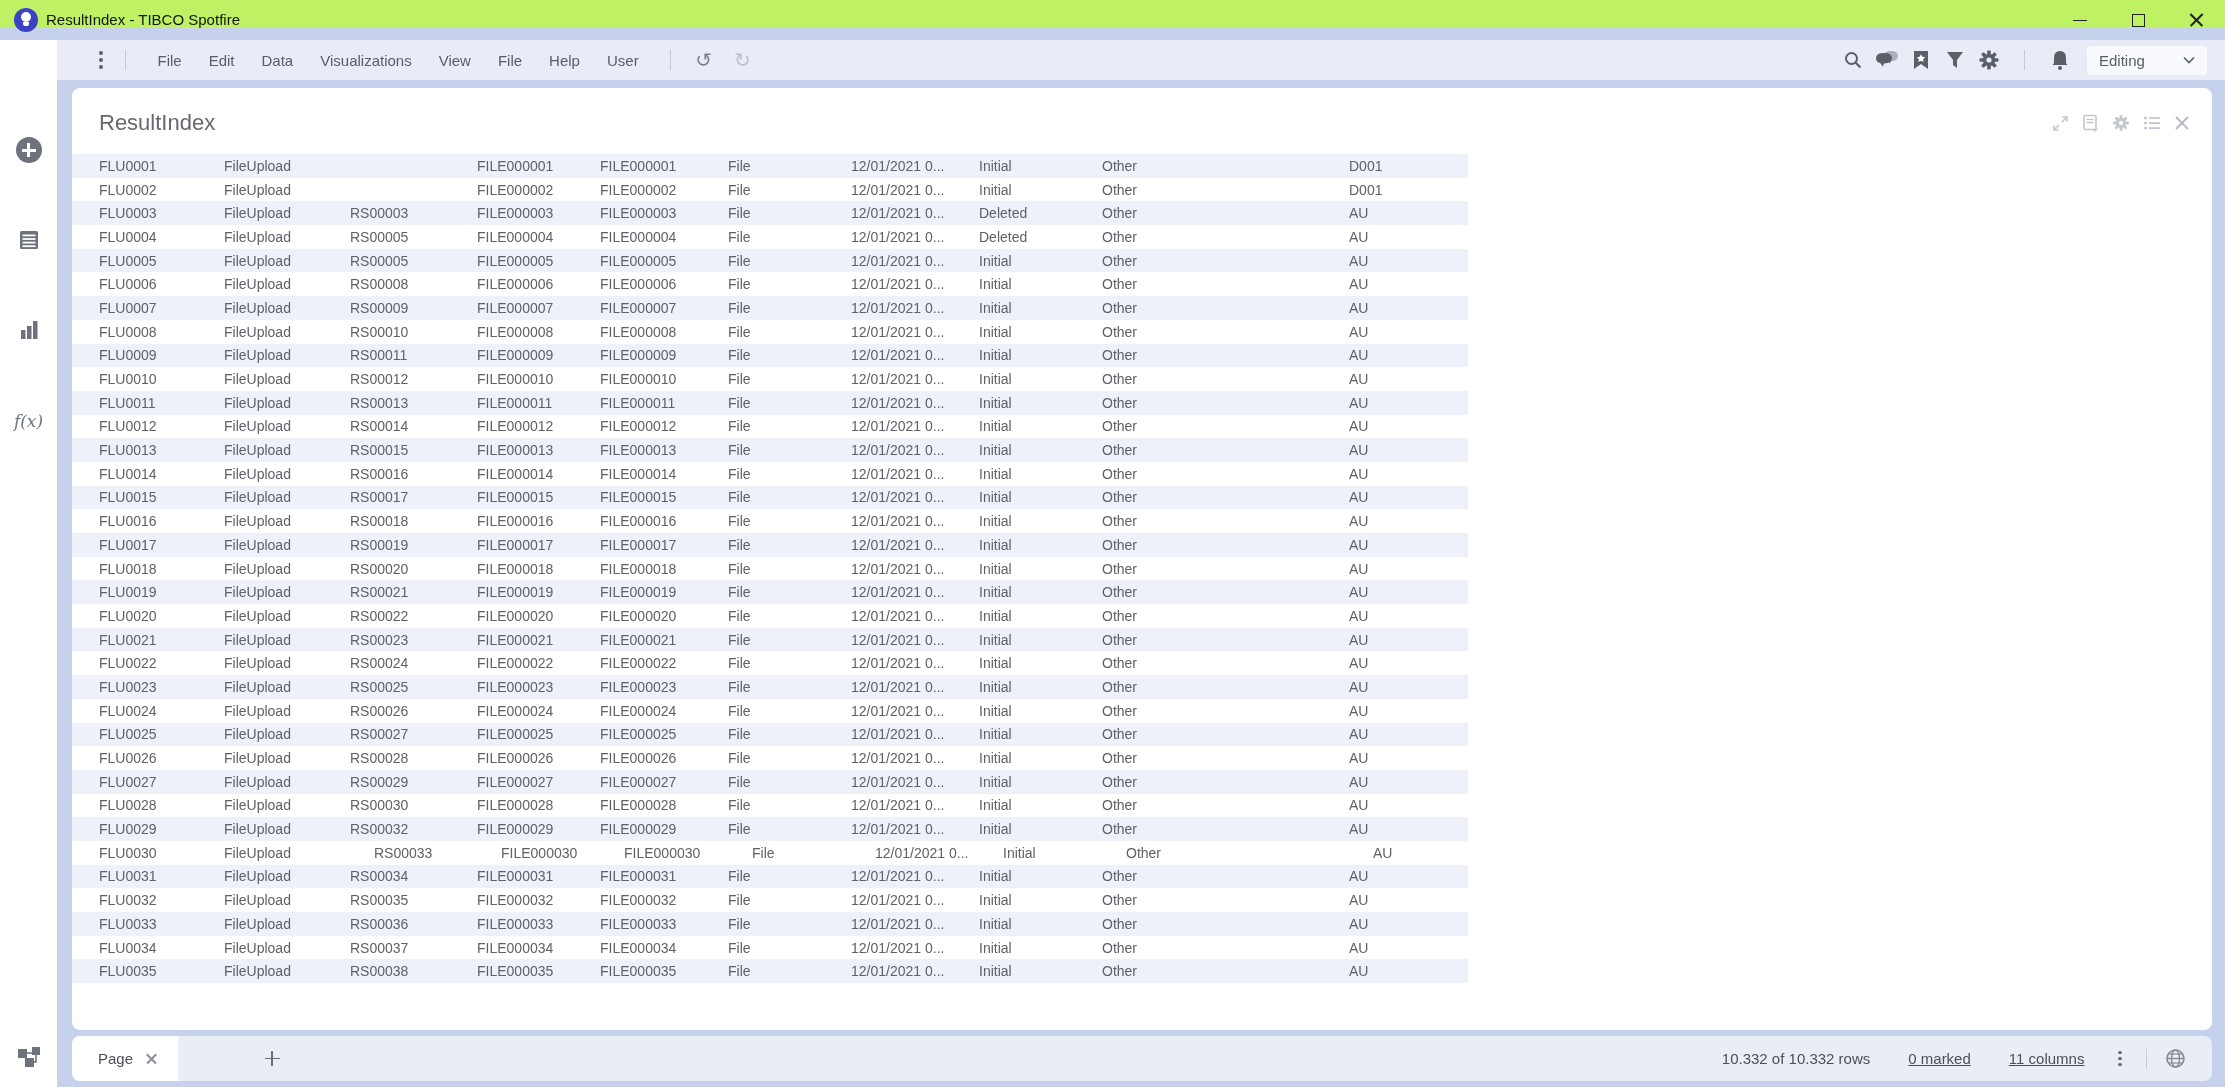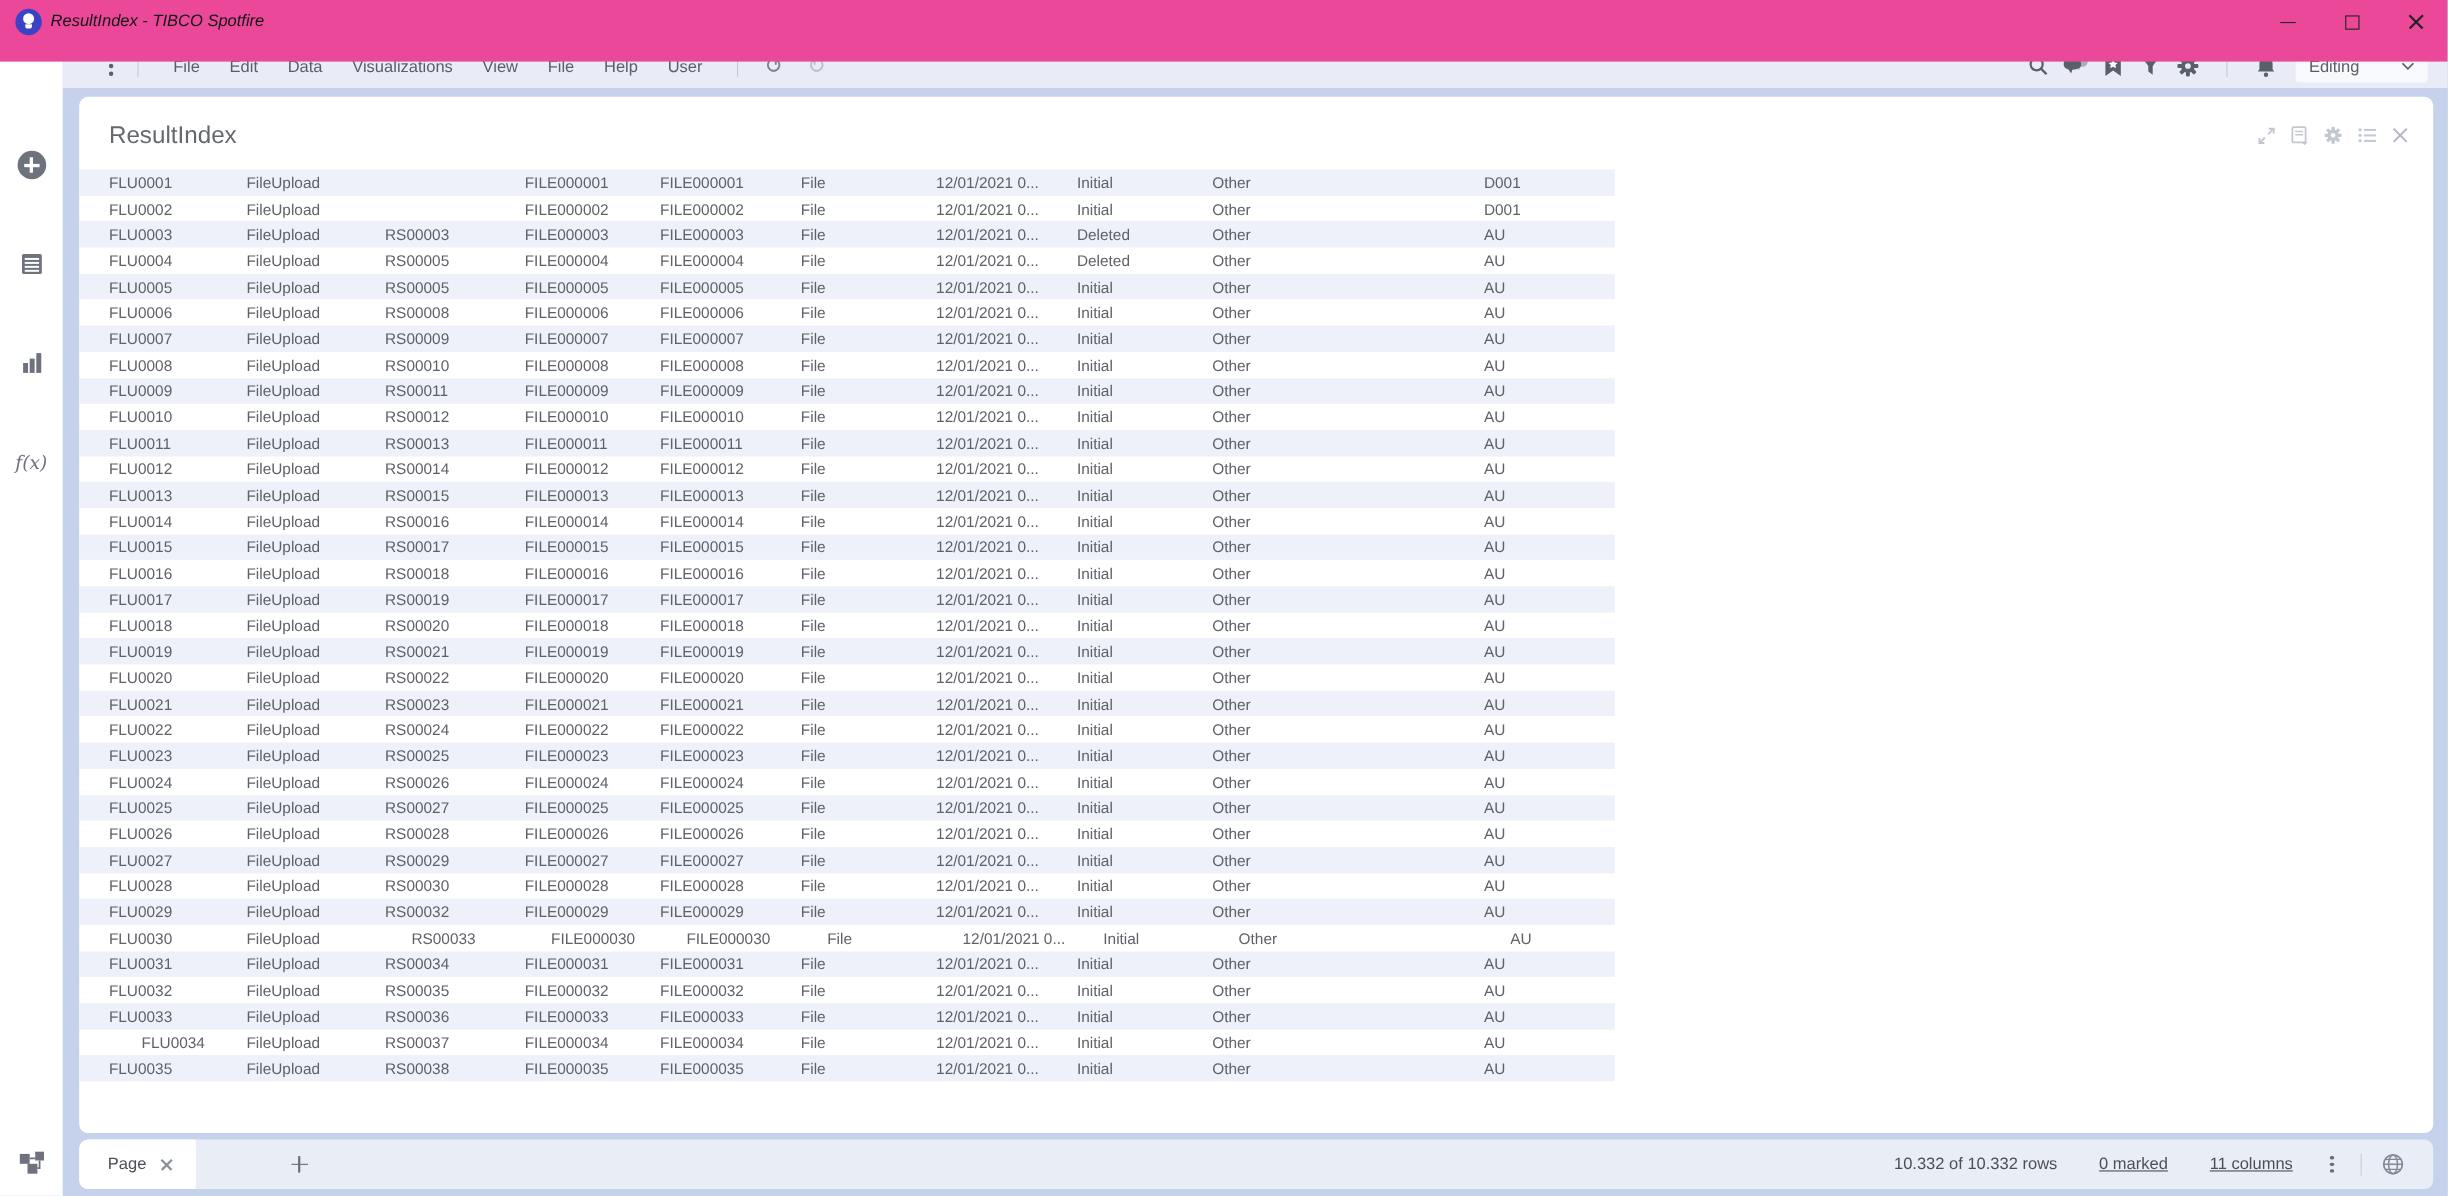--- a/index.html
+++ b/index.html
@@ -1,19 +1,19 @@
 <!DOCTYPE html>
 <html><head>
 <meta charset="utf-8">
 <style>
   * { margin:0; padding:0; box-sizing:border-box; }
   html,body { width:2225px; height:1087px; overflow:hidden; font-family:"Liberation Sans",sans-serif; background:#c6d2ec; }
 
   
-  .titlebar { position:absolute; left:0; top:0; width:2225px; height:56px; background:#ec4899; z-index:30;font-style:italic; }
+  .titlebar { position:absolute; left:0; top:0; width:2225px; height:28px; background:#bef264; z-index:30; }
   .app-logo { position:absolute; left:14px; top:8px; width:24px; height:24px; border-radius:50%;
               background:#3b43c4; }
   .app-logo .bulb { position:absolute; left:7px; top:4px; width:10px; height:10px; border-radius:50%;
               background:#ffffff; }
   .app-logo .bulb-base { position:absolute; left:9px; top:14px; width:6px; height:4px; background:#ffffff; border-radius:0 0 2px 2px; }
   .title-text { position:absolute; left:46px; top:11px; font-size:15px; color:#141414; }
   .win-btn { position:absolute; top:0; width:58px; height:40px; display:flex; align-items:center; justify-content:center; }
   .wb-min { right:116px; } .wb-max { right:58px; } .wb-close { right:0; }
   .ic-min { width:14px; height:0; border-top:1.6px solid #222; }
   .ic-max { width:13px; height:13px; border:1.6px solid #222; }
@@ -713,21 +713,21 @@
             <div class="cell" style="width: 128px;">FILE000033</div>
             <div class="cell" style="width: 123px;">File</div>
             <div class="cell" style="width: 128px;">12/01/2021 0...</div>
             <div class="cell" style="width: 123px;">Initial</div>
             <div class="cell" style="width: 125px;">Other</div>
             <div class="cell" style="width: 122px;"></div>
             <div class="cell" style="width: 119px;">AU</div>
           </div>
           <div class="trow">
             <div class="spacer"></div>
-            <div class="cell" style="width: 125px; text-align: center;">FLU0034</div>
+            <div class="cell" style="width: 125px;">FLU0034</div>
             <div class="cell" style="width: 126px;">FileUpload</div>
             <div class="cell" style="width: 127px;">RS00037</div>
             <div class="cell" style="width: 123px;">FILE000034</div>
             <div class="cell" style="width: 128px;">FILE000034</div>
             <div class="cell" style="width: 123px;">File</div>
             <div class="cell" style="width: 128px;">12/01/2021 0...</div>
             <div class="cell" style="width: 123px;">Initial</div>
             <div class="cell" style="width: 125px;">Other</div>
             <div class="cell" style="width: 122px;"></div>
             <div class="cell" style="width: 119px;">AU</div>

